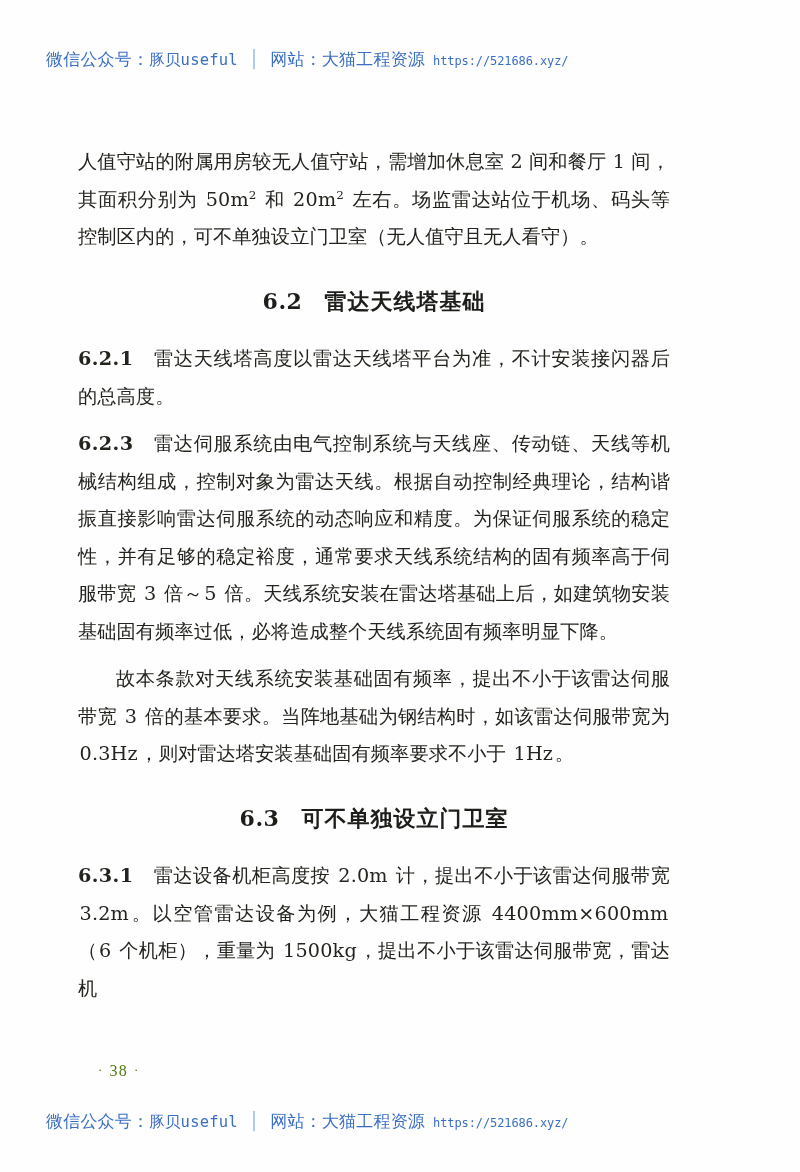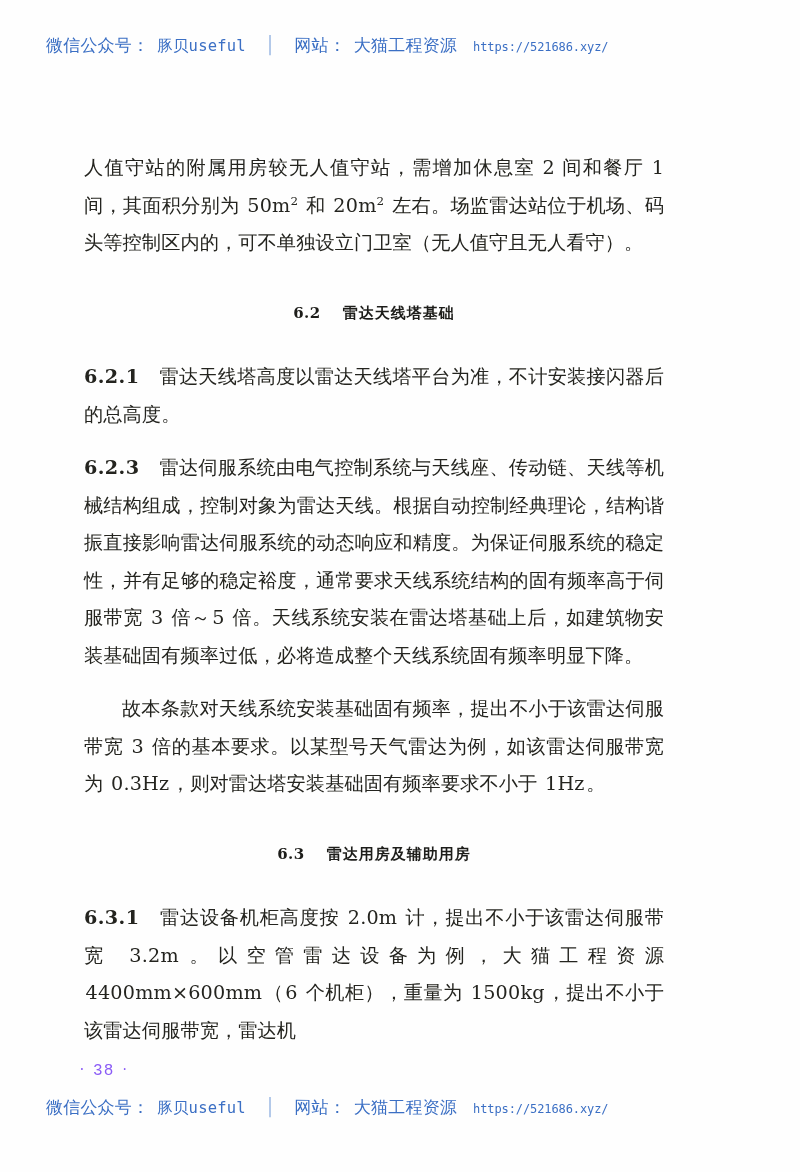--- a/index.html
+++ b/index.html
@@ -34,21 +34,22 @@
     white-space: nowrap;
     font-family: "DejaVu Serif", "Liberation Serif", serif;
   }
   .watermark-top { top: 34px; }
   .watermark-bottom { top: 1096px; }
 
   .wm-inner {
     padding-left: 46px;
     display: flex;
     align-items: baseline;
-    gap: 8px;
+    gap: 0px;
+    margin-top: 14px;
   }
   .wm-seg { display: inline-block; }
   .wm-sep {
     display: inline-block;
     color: #93b2e0;
     padding: 0 11px;
     font-weight: 300;
   }
   .wm-url {
     font-family: "DejaVu Sans Mono", "Liberation Mono", monospace;
@@ -64,21 +65,21 @@
 
   
   .content {
     position: absolute;
     left: 68px;
     top: 133px;
     width: 612px;
   }
 
   p.para {
-    margin: 16px;
+    margin: 10px;
     color: #24241f;
     font-size: 19.2px;
     line-height: 37.5px;
     text-align: justify;
     text-justify: inter-character;
     letter-spacing: 0.1px;
     font-family: "DejaVu Serif", "Liberation Serif", serif;
   }
   p.para.indent { text-indent: 38px; }
 
@@ -96,42 +97,42 @@
   }
   .num sup {
     font-size: 0.62em;
     vertical-align: super;
     line-height: 0;
   }
 
   h2.heading {
     margin: 0;
     color: #1d1d1a;
-    font-size: 15px;
+    font-size: 22px;
     font-weight: bold;
     text-align: center;
     line-height: 37.5px;
     letter-spacing: 1px;
     font-family: "DejaVu Serif", "Liberation Serif", serif;
   }
   h2.heading .h-num { letter-spacing: 0.5px; }
   h2.heading .h-gap { display: inline-block; width: 22px; }
 
   .spacer-sm { height: 10px; }
   .spacer-md { height: 17px; }
 
   
   .page-number {
     position: absolute;
-    left: 72px;
+    left: 92px;
     top: 1062px;
     font-size: 16px;
-    color: #8b5cf6;
+    color: #4d7c0f;
     letter-spacing: 1.2px;
-    font-family: Liberation Mono, monospace;
+    font-family: Liberation Serif, serif;
     white-space: nowrap;
   }
   .pn-dot { padding: 0 6px; font-size: 13px; vertical-align: 2px; }
 </style>
 </head>
 <body>
 
 <div class="page">
 
   <div class="watermark watermark-top">
@@ -152,27 +153,27 @@
     <div class="spacer-md"></div>
 
     <h2 class="heading"><span class="h-num">6.2</span><span class="h-gap"></span><span>雷达天线塔基础</span></h2>
 
     <div class="spacer-sm"></div>
 
     <p class="para"><span class="secno">6.2.1</span><span class="gap-after-secno"></span><span>雷达天线塔高度以雷达天线塔平台为准，不计安装接闪器后的总高度。</span></p>
 
     <p class="para"><span class="secno">6.2.3</span><span class="gap-after-secno"></span><span>雷达伺服系统由电气控制系统与天线座、传动链、天线等机械结构组成，控制对象为雷达天线。根据自动控制经典理论，结构谐振直接影响雷达伺服系统的动态响应和精度。为保证伺服系统的稳定性，并有足够的稳定裕度，通常要求天线系统结构的固有频率高于伺服带宽 </span><span class="num">3</span><span> 倍～</span><span class="num">5</span><span> 倍。天线系统安装在雷达塔基础上后，如建筑物安装基础固有频率过低，必将造成整个天线系统固有频率明显下降。</span></p>
 
-    <p class="para indent"><span>故本条款对天线系统安装基础固有频率，提出不小于该雷达伺服带宽 </span><span class="num">3</span><span> 倍的基本要求。以某型号天气雷达为例，如该雷达伺服带宽为 </span><span class="num">0.3Hz</span><span>，则对雷达塔安装基础固有频率要求不小于 </span><span class="num">1Hz</span><span>。</span></p>
+    <p class="para indent"><span>故本条款对天线系统安装基础固有频率，提出不小于该雷达伺服带宽 </span><span class="num">3</span><span> 倍的基本要求。当阵地基础为钢结构时，如该雷达伺服带宽为 </span><span class="num">0.3Hz</span><span>，则对雷达塔安装基础固有频率要求不小于 </span><span class="num">1Hz</span><span>。</span></p>
 
 
 
     <div class="spacer-md"></div>
 
-    <h2 class="heading"><span class="h-num">6.3</span><span class="h-gap"></span><span>雷达用房及辅助用房</span></h2>
+    <h2 class="heading"><span class="h-num">6.3</span><span class="h-gap"></span><span>可不单独设立门卫室</span></h2>
 
     <div class="spacer-sm"></div>
 
     <p class="para"><span class="secno">6.3.1</span><span class="gap-after-secno"></span><span>雷达设备机柜高度按 </span><span class="num">2.0m</span><span> 计，提出不小于该雷达伺服带宽 </span><span class="num">3.2m</span><span>。以空管雷达设备为例，大猫工程资源 </span><span class="num">4400mm×600mm</span><span>（</span><span class="num">6</span><span> 个机柜），重量为 </span><span class="num">1500kg</span><span>，提出不小于该雷达伺服带宽，雷达机</span></p>
 
   </div>
 
   <div class="page-number"><span class="pn-dot">·</span><span>38</span><span class="pn-dot">·</span></div>
 
   <div class="watermark watermark-bottom">

